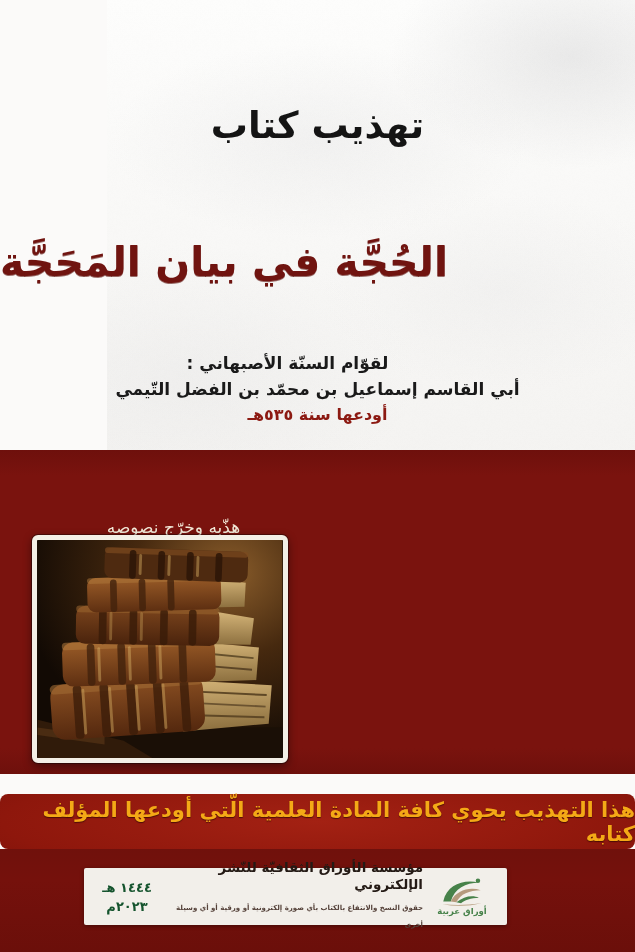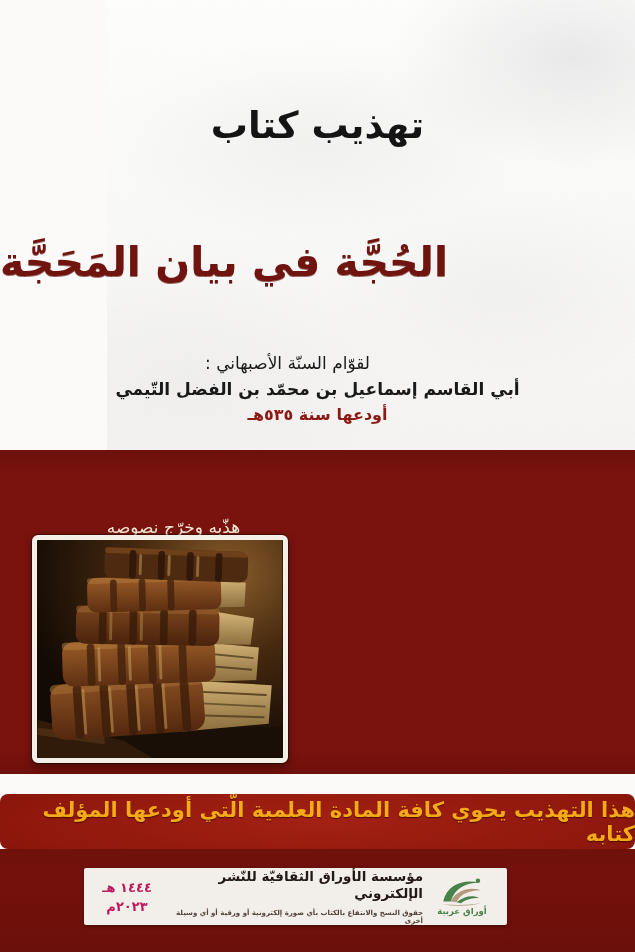--- a/index.html
+++ b/index.html
@@ -30,21 +30,21 @@
   }
   .main-title{
     position:absolute;top:212px;right:0;width:635px;
     text-align:left;color:#701410;font-size:41px;font-weight:bold;
     line-height:100px;letter-spacing:-2px;
     text-shadow:0 1px 0 rgba(90,15,10,.6);
   }
   .author-block{
     position:absolute;top:350px;right:0;width:635px;text-align:center;
   }
-  .author-intro{color:#1a1a1a;font-size:17px;font-weight:normal;line-height:26px;margin:0 60px 0 0;}
+  .author-intro{color:#1a1a1a;font-size:17px;font-weight:bold;line-height:26px;margin:0 60px 0 0;}
   .author-name{color:#1a1a1a;font-size:17px;font-weight:bold;line-height:26px;}
   .author-death{color:#8c1a12;font-size:16px;font-weight:bold;line-height:26px;}
 
   
   .middle{
     position:absolute;top:450px;right:0;width:635px;height:324px;
     background:linear-gradient(#6e100c,#7a130e 8%,#7a130e 92%,#6e100c);
   }
   .editor-block{
     position:absolute;top:66px;right:318px;left:30px;text-align:center;
@@ -81,23 +81,23 @@
     position:absolute;top:19px;right:128px;left:84px;height:57px;
     background:#f2efea;border-radius:2px;
     display:flex;align-items:center;justify-content:space-between;
     padding:4px 14px;box-shadow:0 1px 4px rgba(0,0,0,.4);
   }
   .logo-block{width:62px;text-align:center;flex:0 0 auto;}
   .logo-block svg{display:block;margin:0 auto;width:46px;height:30px;}
   .logo-text{color:#47824a;font-size:8.5px;font-weight:bold;line-height:9px;}
   .pub-text{flex:1 1 auto;text-align:right;padding:0 8px;}
   .pub-title{color:#241a15;font-size:13.5px;font-weight:bold;line-height:17px;margin-bottom:3px;letter-spacing:-0.3px;}
-  .pub-rights{color:#55423a;font-size:7px;font-weight:bold;line-height:8px;margin-top:7px;}
+  .pub-rights{color:#55423a;font-size:7px;font-weight:bold;line-height:17px;margin-top:7px;}
   .dates-block{width:58px;text-align:center;flex:0 0 auto;}
-  .date-line{color:#be185d;font-size:13px;font-weight:bold;line-height:19px;}
+  .date-line{color:#14532d;font-size:13px;font-weight:bold;line-height:19px;}
 </style>
 </head>
 <body>
 
 <div id="cover">
 
   <div class="upper">
     <svg class="noise-layer" xmlns="http://www.w3.org/2000/svg" width="635" height="470">
       <filter id="paperNoise">
         <feTurbulence type="fractalNoise" baseFrequency="0.9" numOctaves="2" stitchTiles="stitch"></feTurbulence>

